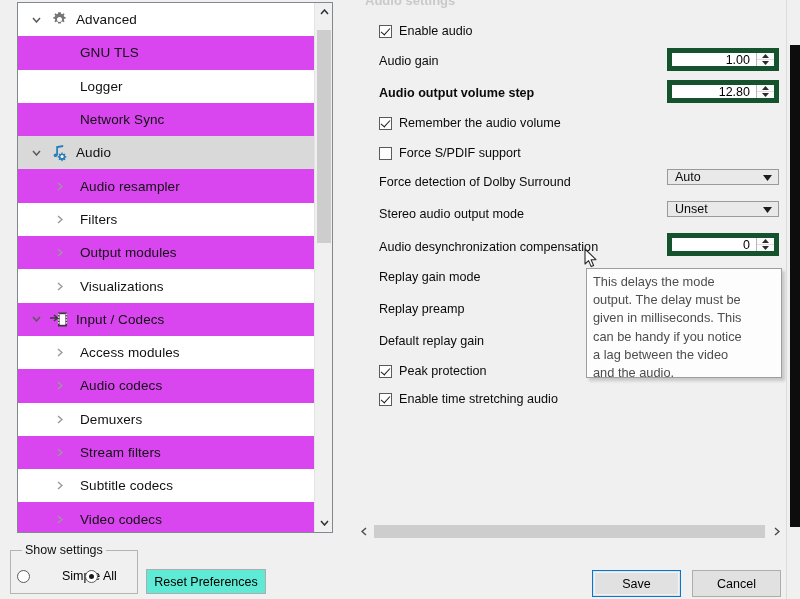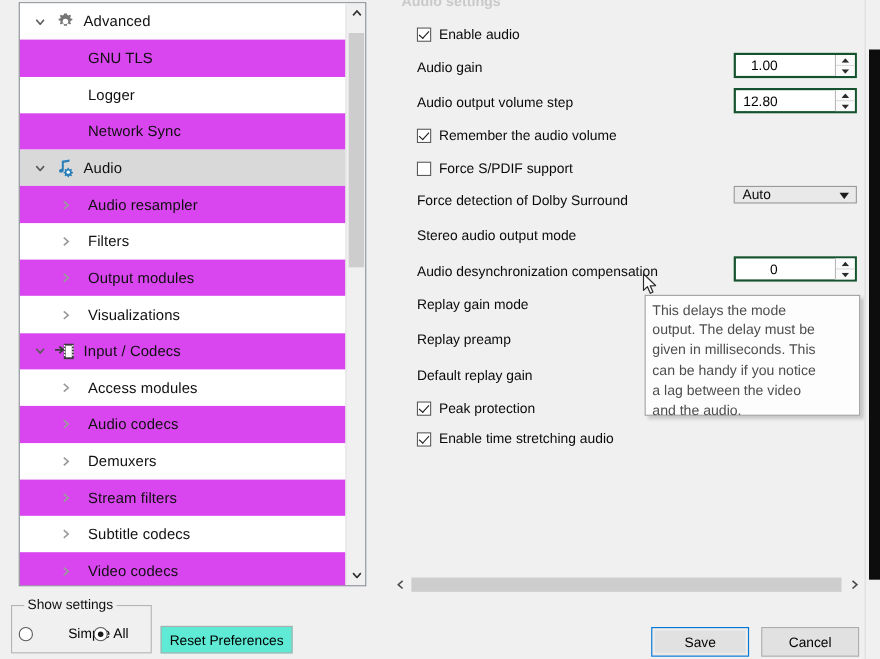--- a/index.html
+++ b/index.html
@@ -196,25 +196,24 @@
     border: solid #1a1a1a;
     border-width: 0 1.6px 1.6px 0;
     transform: rotate(42deg);
   }
 
   
   .spinbox {
     position: absolute;
     width: 112px; height: 23px;
     background: #ffffff;
-    border: 2px solid #14532d;
+    border: 5px solid #14532d;
     box-sizing: border-box;
     display: flex;
     align-items: stretch;
-    gap: 46px;
   }
   .spinbox .spin-value {
     flex: 1;
     display: flex;
     align-items: center;
     justify-content: flex-end;
     padding-right: 6px;
     font-size: 12.5px;
     color: #000;
   }
@@ -543,21 +542,21 @@
             </svg>
         </span>
         <span class="sb down">
           <svg width="7" height="4" viewBox="0 0 7 4">
               <path d="M3.5 4 L0 0 L7 0 Z" fill="#2b2b2b"></path>
             </svg>
         </span>
       </span>
     </div>
 
-    <div class="srow" style="top:82px;">
+    <div class="srow" style="top:82px;font-weight:bold;">
       <span class="slabel">Audio output volume step</span>
     </div>
     <div class="spinbox" style="left:312px; top:80px;">
       <span class="spin-value">12.80</span>
       <span class="spin-btns">
         <span class="sb up">
           <svg width="7" height="4" viewBox="0 0 7 4">
               <path d="M3.5 0 L7 4 L0 4 Z" fill="#2b2b2b"></path>
             </svg>
         </span>
@@ -587,20 +586,28 @@
       <span>
         <svg width="9" height="6" viewBox="0 0 9 6">
             <path d="M0 0 L9 0 L4.5 6 Z" fill="#1c1c1c"></path>
           </svg>
       </span>
     </div>
 
     <div class="srow" style="top:203px;">
       <span class="slabel">Stereo audio output mode</span>
     </div>
+    <div class="combobox" style="left:312px; top:201px;">
+      <span>Unset</span>
+      <span>
+        <svg width="9" height="6" viewBox="0 0 9 6">
+            <path d="M0 0 L9 0 L4.5 6 Z" fill="#1c1c1c"></path>
+          </svg>
+      </span>
+    </div>
 
     <div class="srow" style="top:236px;">
       <span class="slabel">Audio desynchronization compensation</span>
     </div>
     <div class="spinbox" style="left:312px; top:233px;">
       <span class="spin-value">0</span>
       <span class="spin-btns">
         <span class="sb up">
           <svg width="7" height="4" viewBox="0 0 7 4">
               <path d="M3.5 0 L7 4 L0 4 Z" fill="#2b2b2b"></path>

